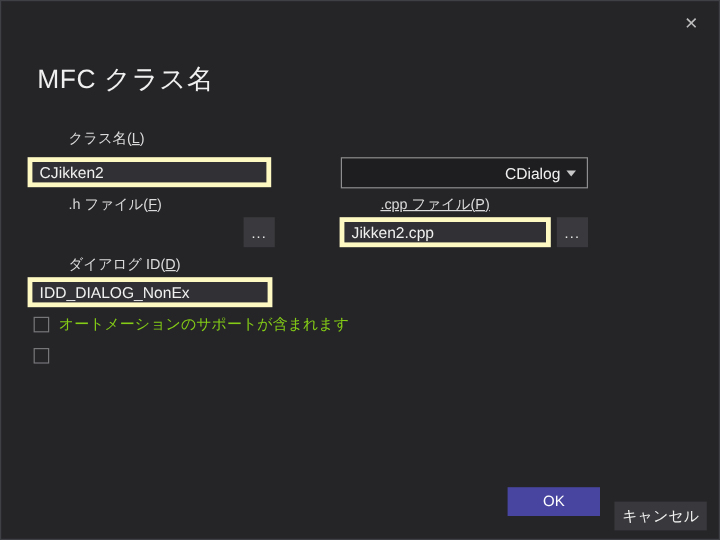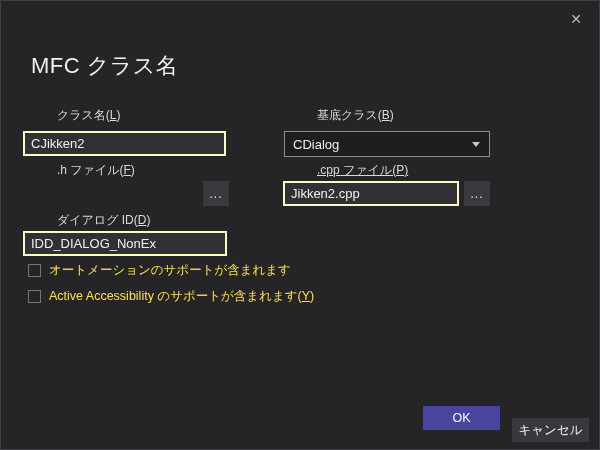--- a/index.html
+++ b/index.html
@@ -25,52 +25,52 @@
     position:absolute;left:30px;top:50px;
     font-size:22px;font-weight:400;color:#f0f0f0;
     letter-spacing:0.5px;white-space:nowrap;
   }
   .field-label{
     position:absolute;font-size:12px;color:#dadada;white-space:nowrap;margin-left:33px;
   }
   .mn{text-decoration:underline;}
   .textbox{
     position:absolute;box-sizing:border-box;height:25px;
-    background:#313135;border:2px solid #fef9c3;
+    background:#313135;border:4px solid #fef9c3;
     color:#f0f0f0;font-size:13px;padding:0 6px;
     font-family:"Liberation Sans", sans-serif;
     outline:none;
   }
   .combobox{
     position:absolute;box-sizing:border-box;height:26px;
     background:#1e1e21;border:1px solid #8e8e90;
     color:#f0f0f0;font-size:13px;
     display:flex;align-items:center;
-    padding:0 22px 0 8px;cursor:pointer;
+    padding:0 22px 0 8px;cursor:pointer;justify-content:flex-end;
   }
   .combo-arrow{
     position:absolute;right:9px;top:10px;
     width:0;height:0;
     border-left:4px solid transparent;
     border-right:4px solid transparent;
     border-top:5px solid #c8c8c8;
   }
   .browse-btn{
     position:absolute;box-sizing:border-box;width:26px;height:25px;
     background:#3a3a3e;color:#eaeaea;font-size:12px;
     display:flex;align-items:center;justify-content:center;
     cursor:pointer;letter-spacing:1px;
   }
   .checkbox{
     position:absolute;width:13px;height:13px;
     border:1px solid #77777a;background:transparent;
     box-sizing:border-box;cursor:pointer;
   }
   .cb-label{
-    position:absolute;font-size:12.5px;color:#fde047;
+    position:absolute;font-size:12.5px;color:#84cc16;
     white-space:nowrap;cursor:pointer;
   }
   .btn{
     position:absolute;width:77px;height:24px;
     display:flex;align-items:center;justify-content:center;
     font-size:12.5px;cursor:pointer;box-sizing:border-box;
   }
   .btn-ok{background:#4745a0;color:#ffffff;}
   .btn-cancel{background:#39393d;color:#f0f0f0;}
 </style>
@@ -81,38 +81,36 @@
 
   <div class="close-btn">
     <span>✕</span>
   </div>
 
   <div class="dialog-title">MFC クラス名</div>
 
   <div class="field-label" style="left:23px;top:106px;"><span>クラス名(</span><span class="mn">L</span><span>)</span></div>
   <input class="textbox" style="left: 22px; top: 130px; width: 203px;" value="CJikken2">
 
-  <div class="field-label" style="left:283px;top:106px;"><span>基底クラス(</span><span class="mn">B</span><span>)</span></div>
   <div class="combobox" style="left:283px;top:130px;width:206px;">
     <span>CDialog</span>
     <span class="combo-arrow"></span>
   </div>
 
   <div class="field-label" style="left:23px;top:161px;"><span>.h ファイル(</span><span class="mn">F</span><span>)</span></div>
   <div class="browse-btn" style="left:202px;top:180px;">...</div>
 
   <div class="field-label" style="left:283px;top:161px;text-decoration:underline;"><span>.cpp ファイル(</span><span class="mn">P</span><span>)</span></div>
   <input class="textbox" style="left: 282px; top: 180px; width: 176px;" value="Jikken2.cpp">
   <div class="browse-btn" style="left:463px;top:180px;">...</div>
 
   <div class="field-label" style="left:23px;top:211px;"><span>ダイアログ ID(</span><span class="mn">D</span><span>)</span></div>
   <input class="textbox" style="left: 22px; top: 230px; width: 204px;" value="IDD_DIALOG_NonEx">
 
   <div class="checkbox" style="left:27px;top:263px;"></div>
   <div class="cb-label" style="left:48px;top:261px;"><span>オートメーションのサポートが含まれます</span><span class="mn"></span><span></span></div>
 
   <div class="checkbox" style="left:27px;top:289px;"></div>
-  <div class="cb-label" style="left:48px;top:287px;"><span>Active Accessibility のサポートが含まれます(</span><span class="mn">Y</span><span>)</span></div>
 
   <div class="btn btn-ok" style="left:422px;top:405px;">OK</div>
   <div class="btn btn-cancel" style="left:511px;top:417px;">キャンセル</div>
 
 </div>
 
 </body></html>

